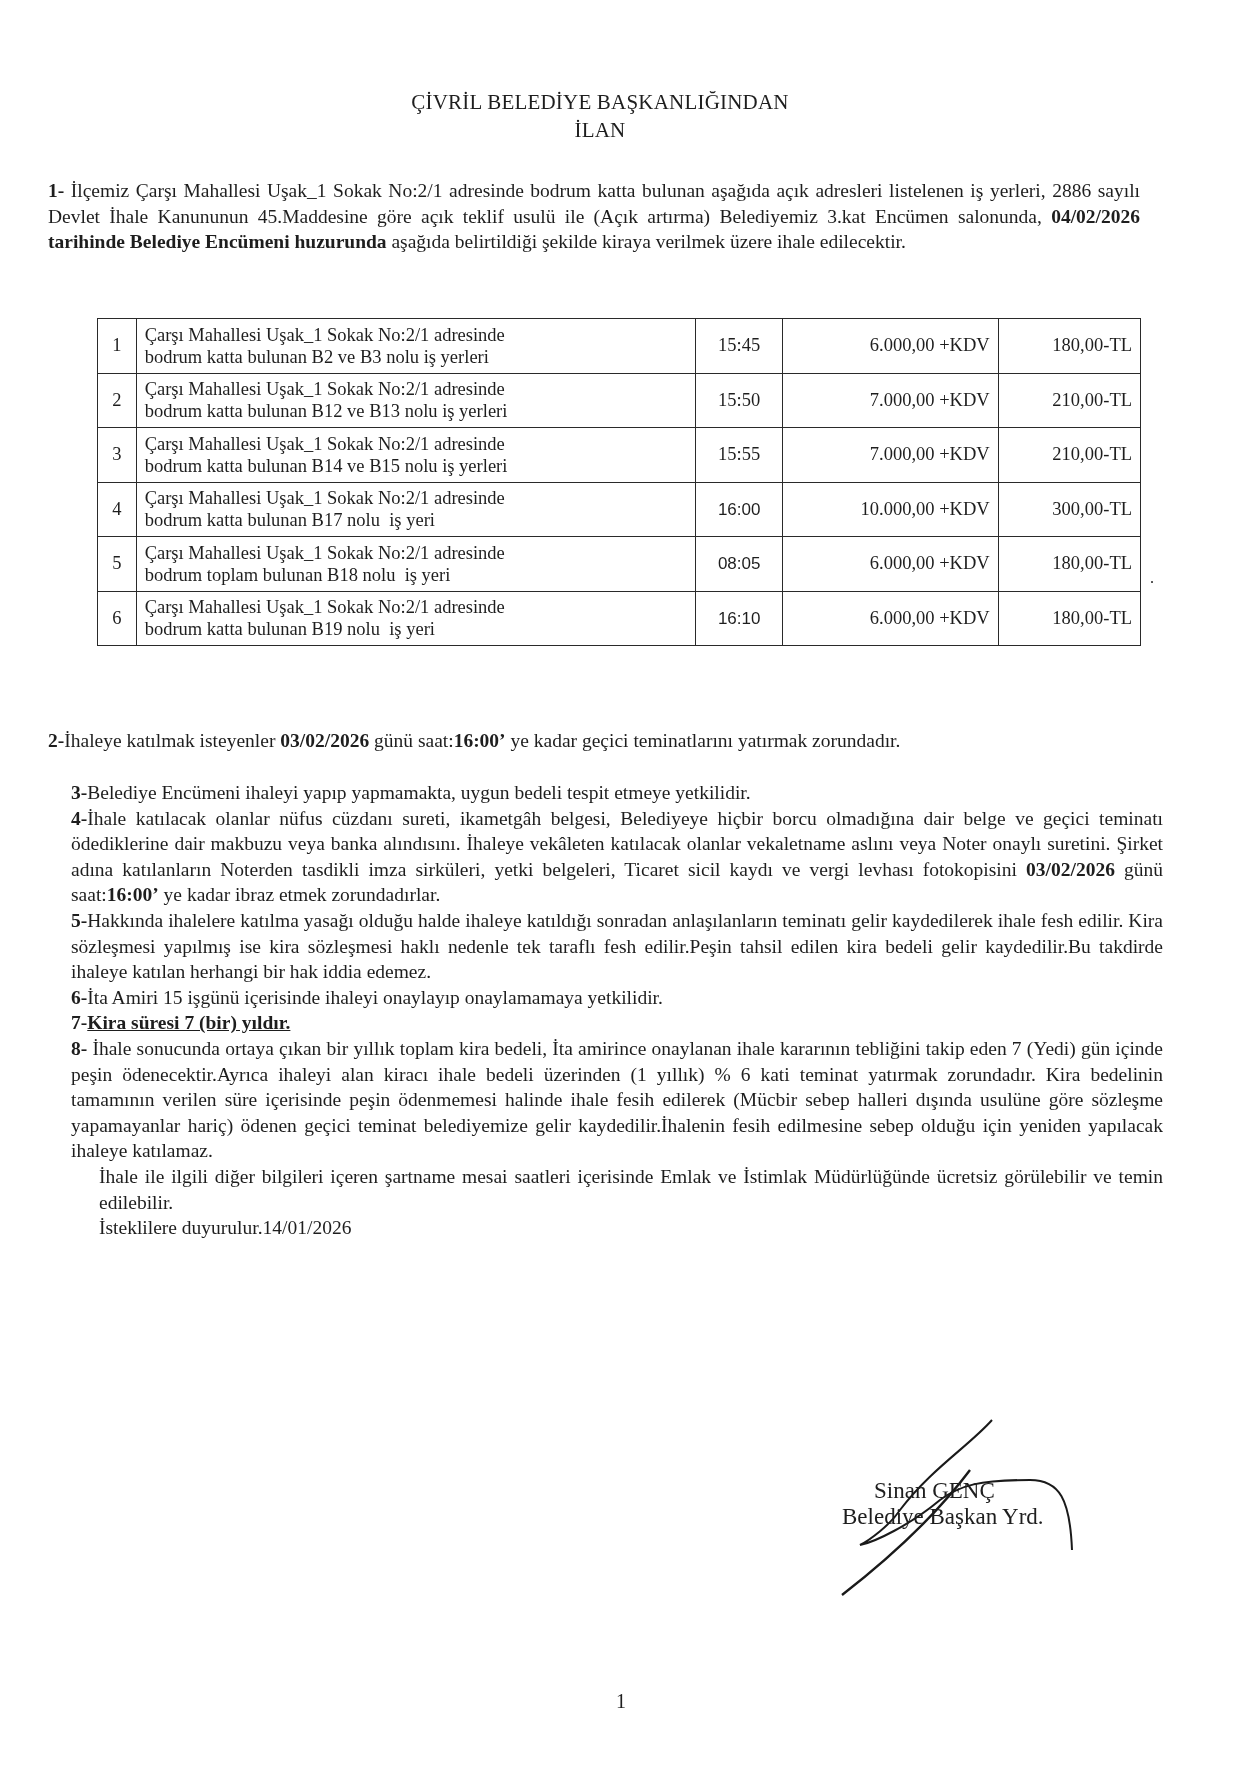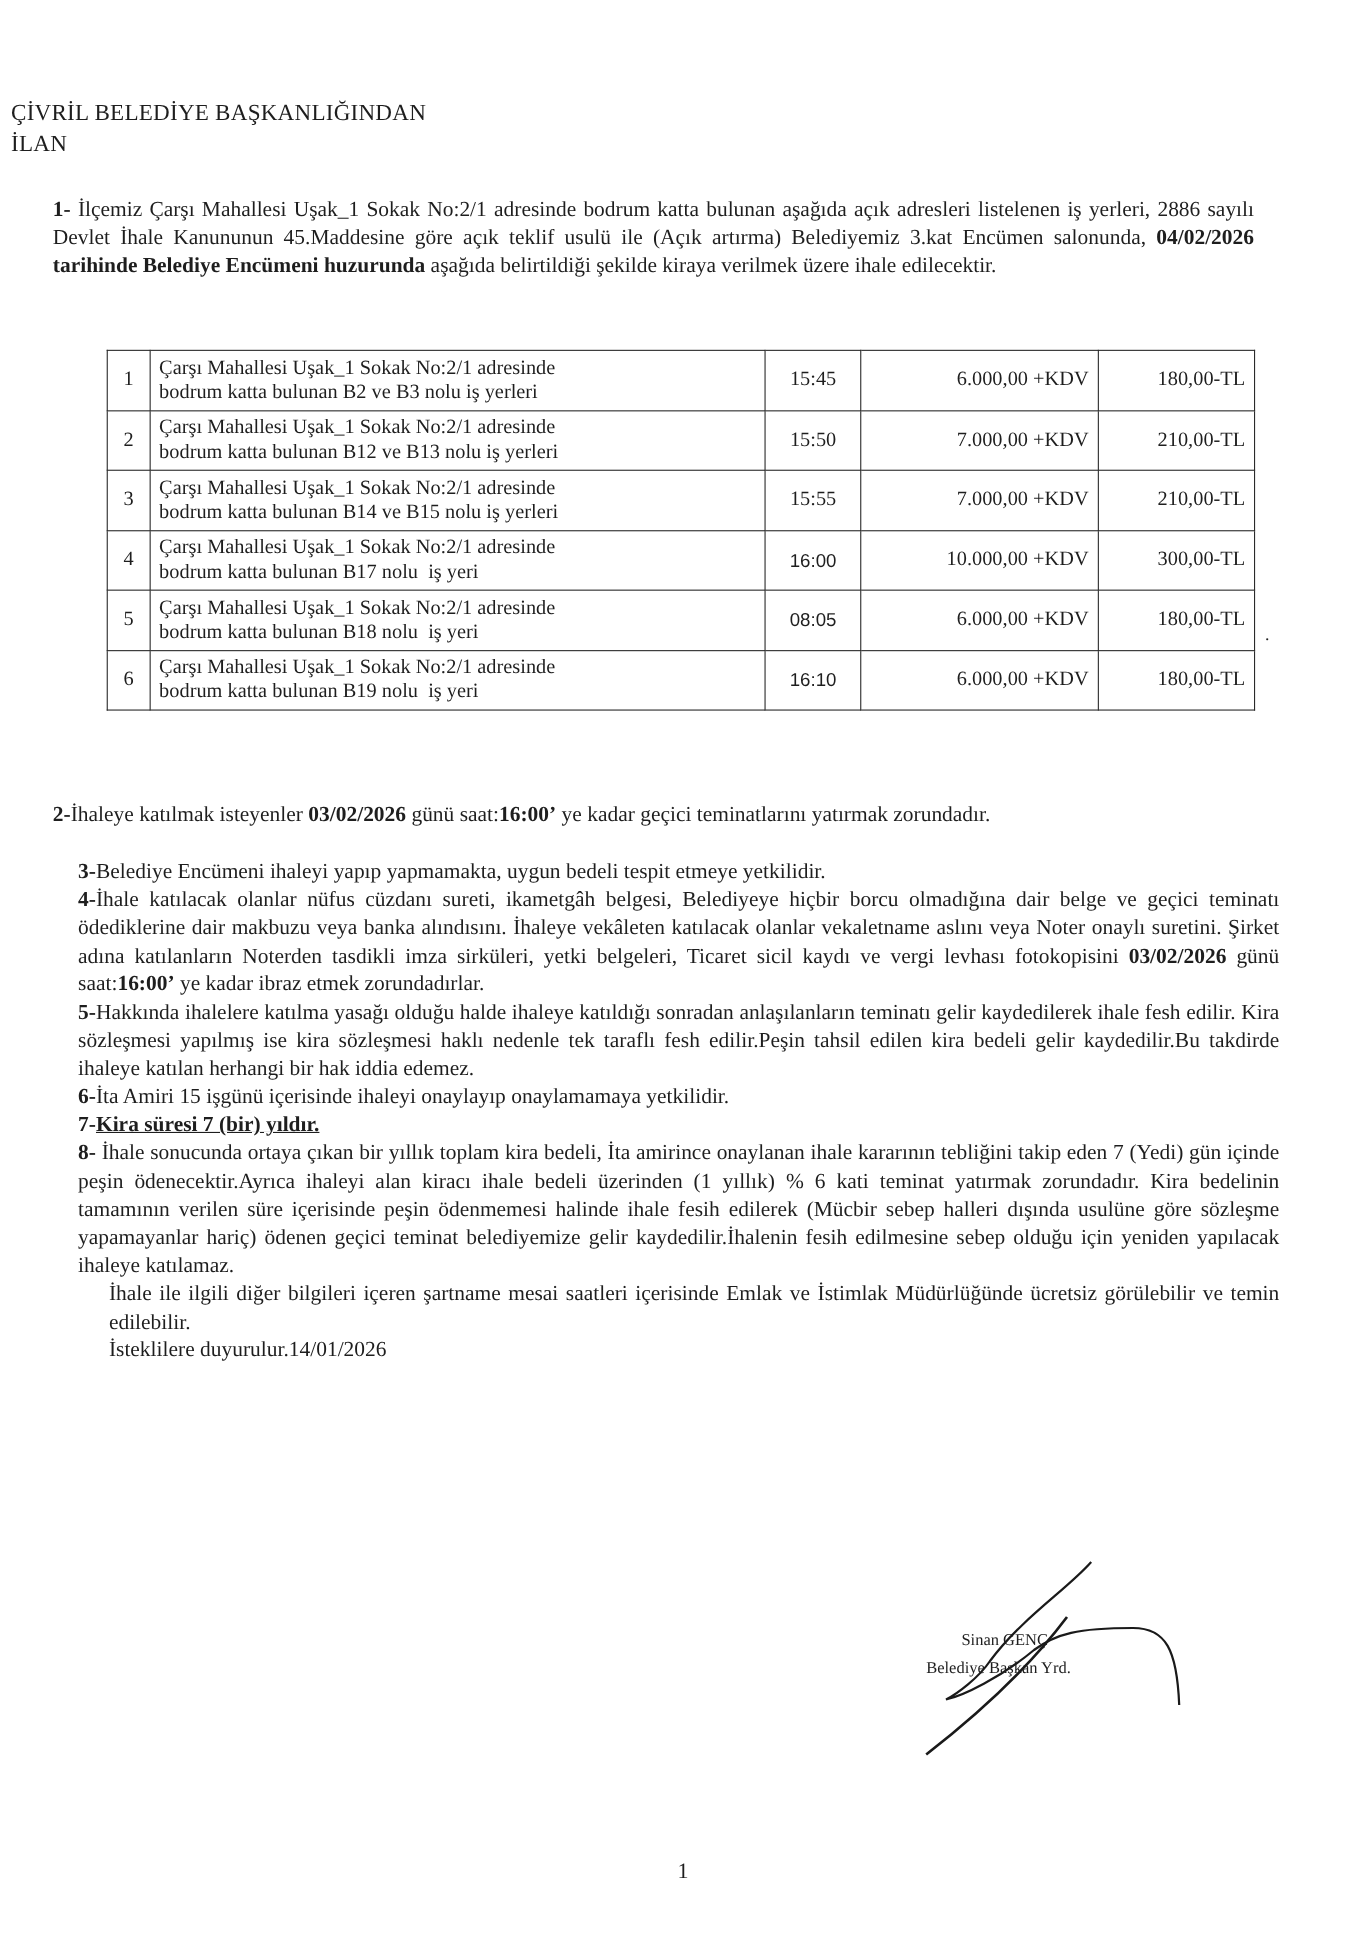--- a/index.html
+++ b/index.html
@@ -1,21 +1,21 @@
 <!DOCTYPE html>
 <html><head>
   <meta charset="utf-8">
   <style>
     html, body { margin: 0; padding: 0; background: #ffffff; }
     body {
       width: 1242px; height: 1771px; position: relative; overflow: hidden;
       font-family: "Liberation Serif", "DejaVu Serif", serif;
       color: #1e1e1e;
     }
-    .title-block { position: absolute; top: 88px; left: 0; width: 1190px; }
+    .title-block { position: absolute; top: 88px; left: 0; width: 1190px; text-align: center; }
     .title-line { font-size: 21px; line-height: 28px; letter-spacing: 0.2px; }
     .title-line.t1 { padding-left: 10px; }
     .title-line.t2 { padding-left: 10px; }
 
     .para {
       position: absolute; left: 48px; width: 1092px;
       font-size: 19.5px; line-height: 25.6px; text-align: justify;
     }
     .para b { font-weight: bold; }
     #p1 { top: 178px; }
@@ -41,21 +41,21 @@
     td.c-muh { text-align: right; padding-right: 12px; }
     td.c-tem { text-align: right; padding-right: 12px; }
     .stray-dot { position: absolute; left: 1150px; top: 569px; font-size: 16px; }
 
     #p2 { top: 728px; }
     #p-rest { top: 754px; margin-left: 23px; }
     .line { display: block; }
     .u { text-decoration: underline; font-weight: bold; }
     .indent { padding-left: 28px; }
 
-    .signature { position: absolute; left: 842px; top: 1478px; width: 220px; font-size: 15px; line-height: 26px; }
+    .signature { position: absolute; left: 842px; top: 1478px; width: 220px; font-size: 23px; line-height: 26px; }
     .sig-name { padding-left: 32px; }
     .sig-svg { position: absolute; left: 820px; top: 1400px; width: 260px; height: 200px; }
 
     .page-num { position: absolute; top: 1690px; left: 0; width: 1242px; text-align: center; font-size: 20px; }
   </style>
 </head>
 <body>
 
 <div class="title-block">
   <div class="title-line t1">ÇİVRİL BELEDİYE BAŞKANLIĞINDAN</div>
@@ -105,21 +105,21 @@
           <span class="line" style="white-space:pre">bodrum katta bulunan B17 nolu  iş yeri</span>
         </td>
     <td class="c-saat sans">16:00</td>
     <td class="c-muh">10.000,00 +KDV</td>
     <td class="c-tem">300,00-TL</td>
   </tr>
   <tr class="row">
     <td class="c-sno">5</td>
     <td class="c-adres">
           <span class="line">Çarşı Mahallesi Uşak_1 Sokak No:2/1 adresinde</span>
-          <span class="line" style="white-space:pre">bodrum katta bulunan B18 nolu  iş yeri</span>
+          <span class="line" style="white-space:pre">bodrum toplam bulunan B18 nolu  iş yeri</span>
         </td>
     <td class="c-saat sans">08:05</td>
     <td class="c-muh">6.000,00 +KDV</td>
     <td class="c-tem">180,00-TL</td>
   </tr>
   <tr class="row">
     <td class="c-sno">6</td>
     <td class="c-adres">
           <span class="line">Çarşı Mahallesi Uşak_1 Sokak No:2/1 adresinde</span>
           <span class="line" style="white-space:pre">bodrum katta bulunan B19 nolu  iş yeri</span>

